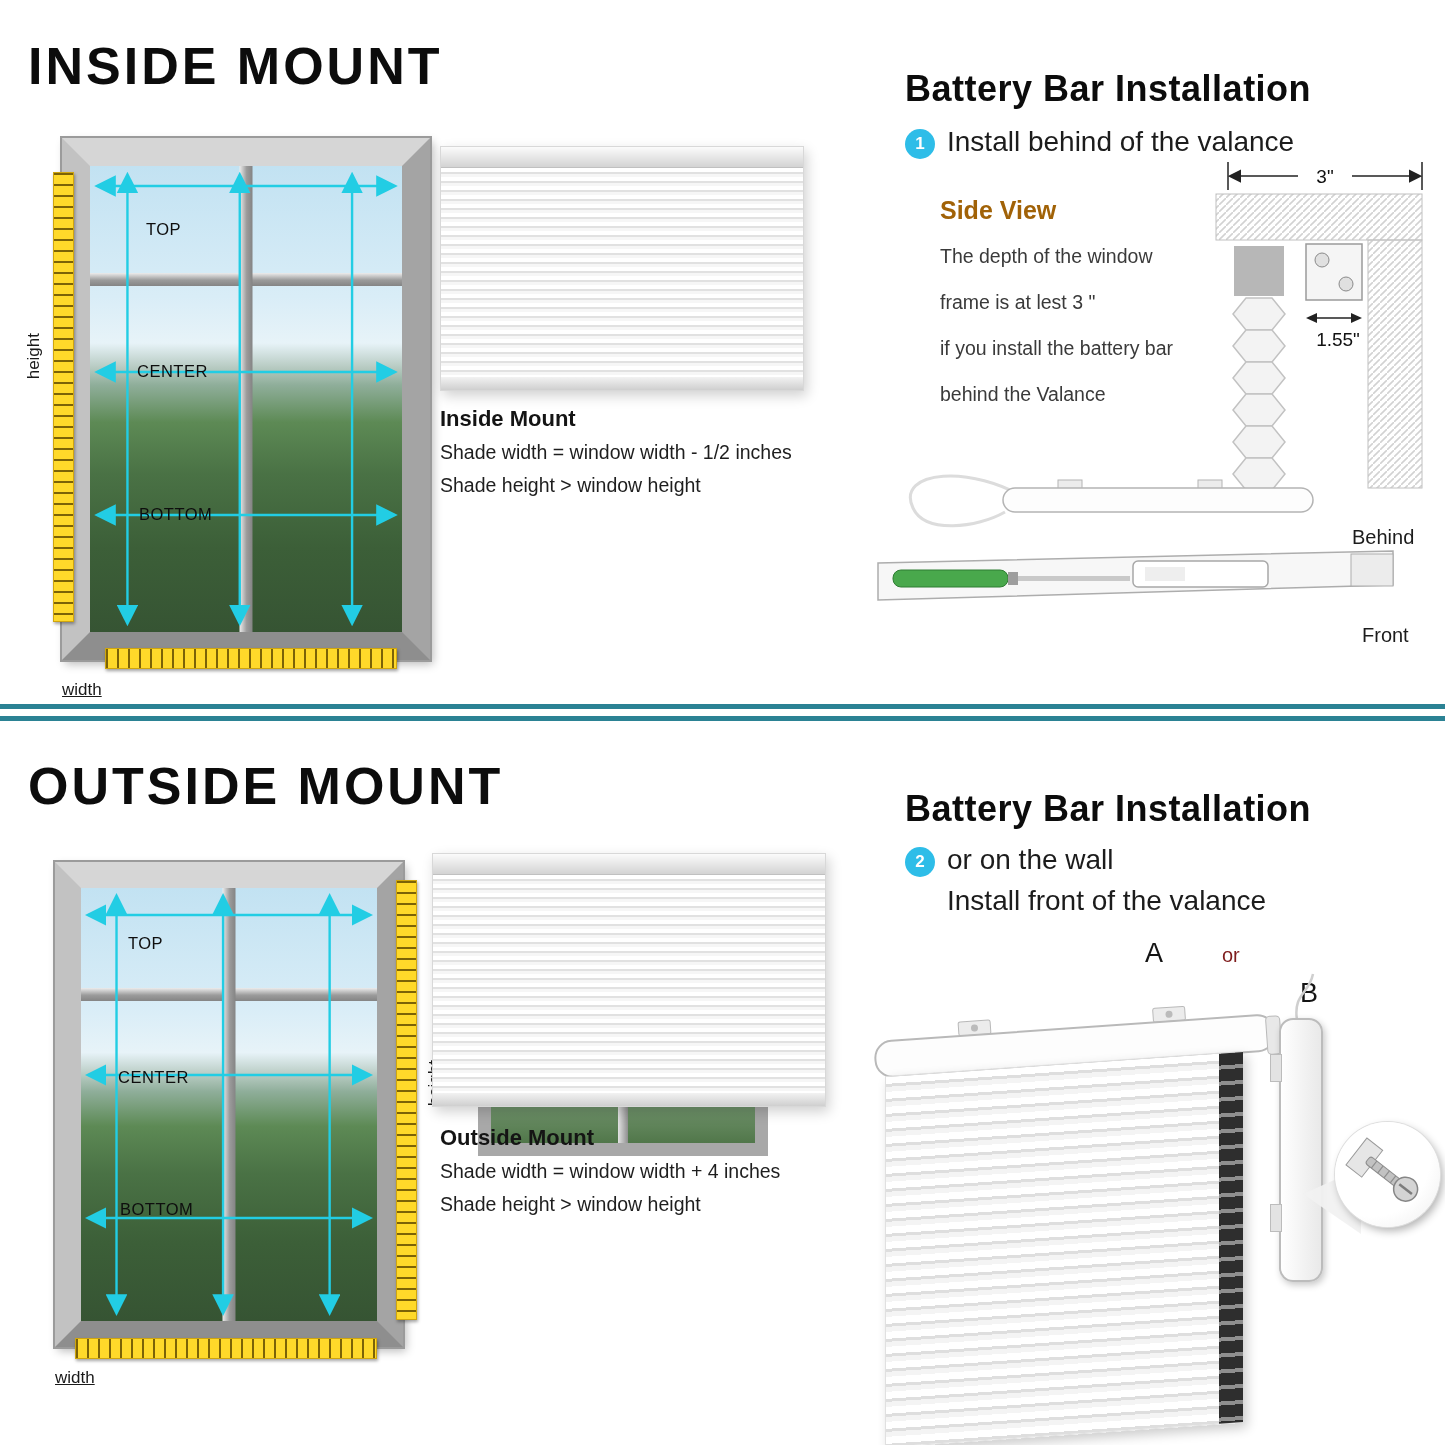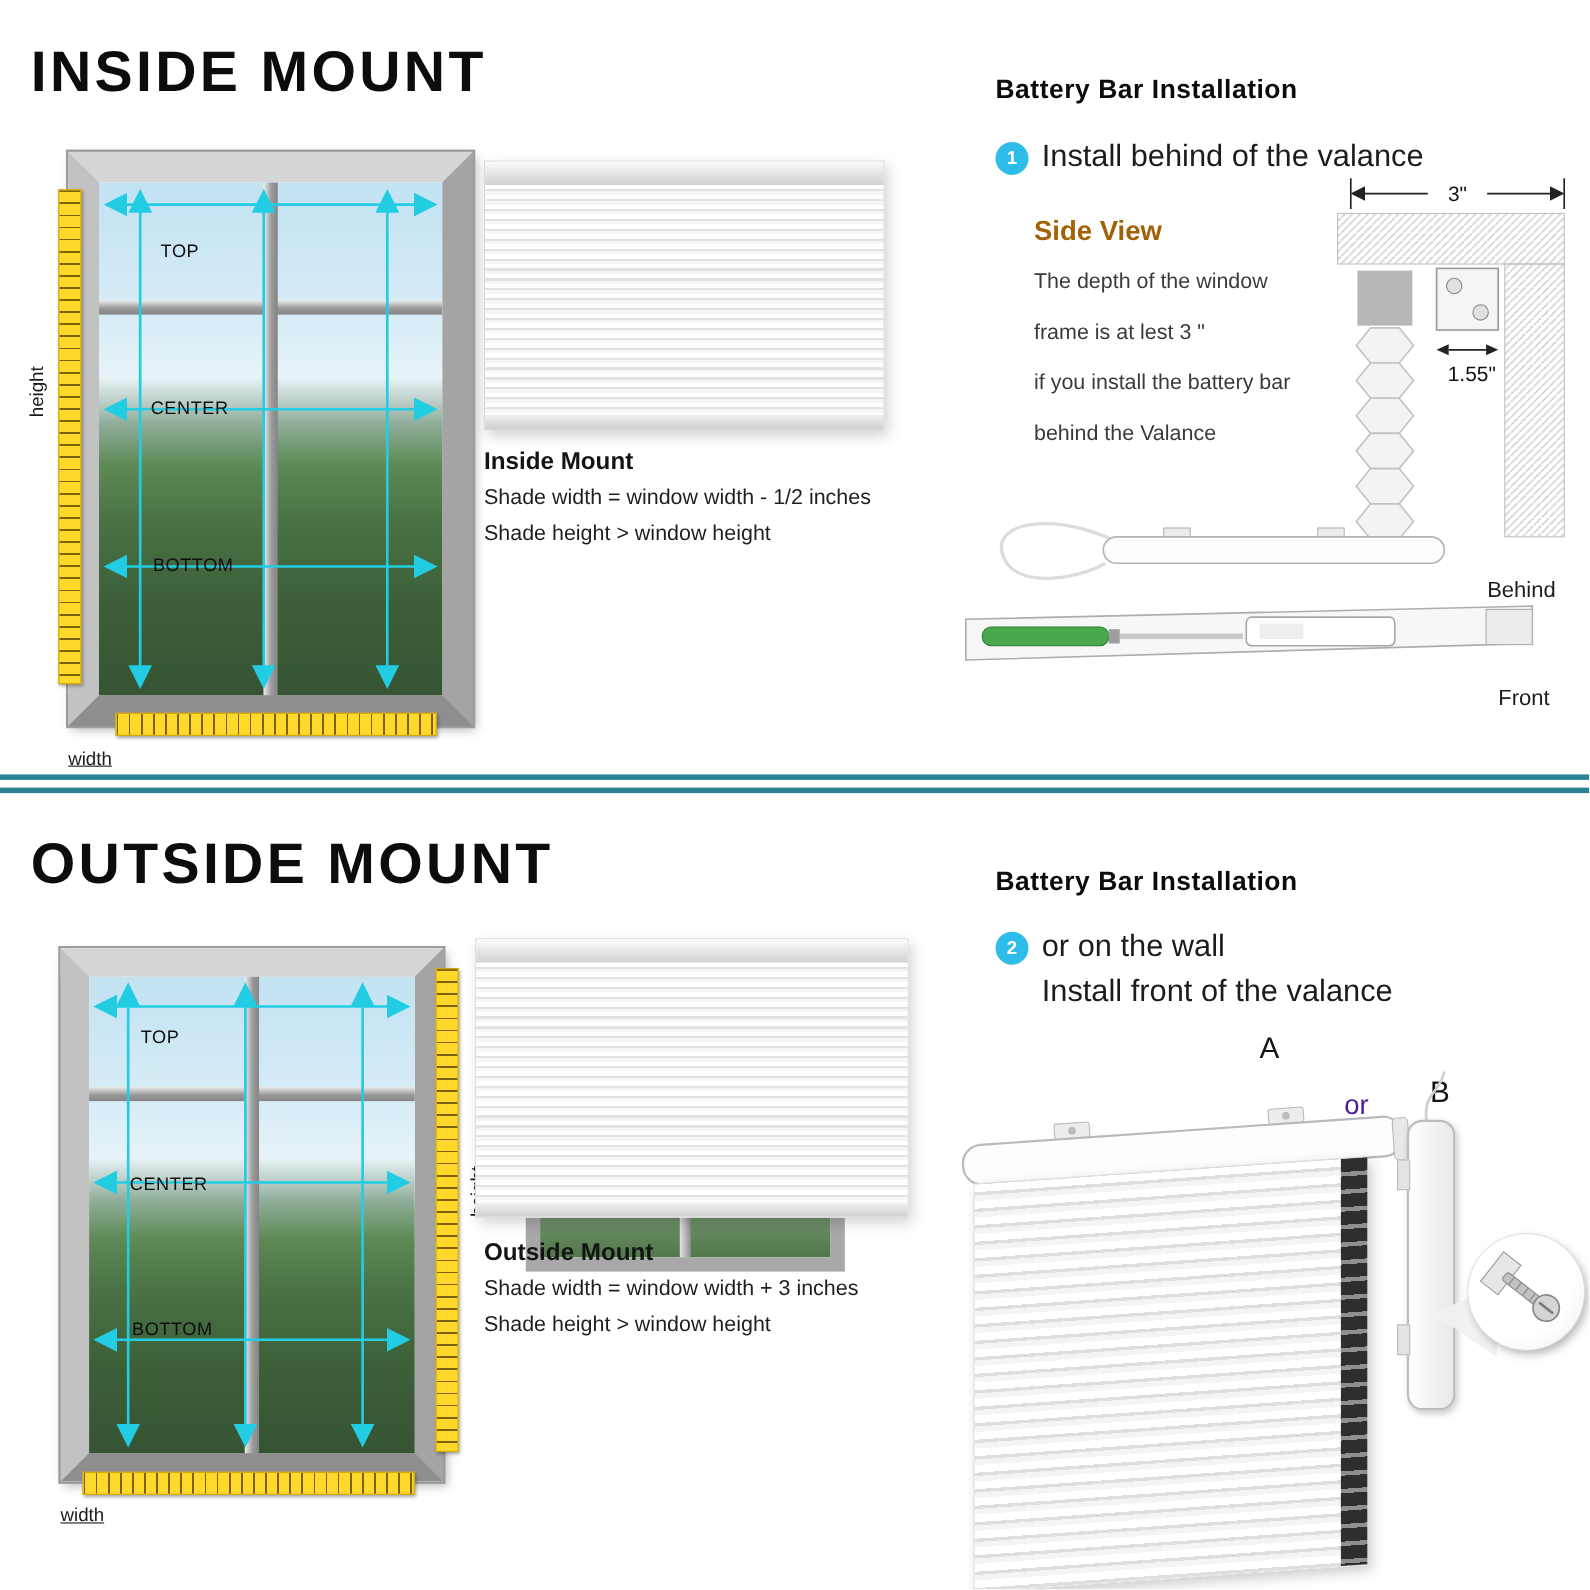--- a/index.html
+++ b/index.html
@@ -4,21 +4,21 @@
 <style>
   html,body{margin:0;padding:0;background:#fff;}
   .canvas{
     position:relative;width:1445px;height:1445px;background:#fff;overflow:hidden;
     font-family:"Liberation Sans",sans-serif;color:#111;
   }
   .sec{position:absolute;inset:0;}
 
   
   .mount-title{position:absolute;margin:0;font-size:52px;font-weight:900;letter-spacing:3px;color:#0c0c0c;}
-  .bb-title{position:absolute;margin:0;font-size:24px;font-weight:800;color:#0c0c0c;letter-spacing:.5px;}
+  .bb-title{position:absolute;margin:0;font-size:36px;font-weight:800;color:#0c0c0c;letter-spacing:.5px;}
 
   
   .bb-step{position:absolute;display:flex;align-items:flex-start;gap:12px;}
   .step-badge{flex:0 0 30px;width:30px;height:30px;border-radius:50%;background:var(--step-badge,#2ebde8);
     color:#fff;font-size:17px;font-weight:700;display:flex;align-items:center;justify-content:center;margin-top:7px;}
   .step-text{font-size:28px;color:#1c1c1c;line-height:1.45;}
 
   
   .sideview-block{position:absolute;width:255px;}
   .sideview-block h4{margin:0 0 20px;font-size:25px;font-weight:700;color:#a16207;}
@@ -89,21 +89,21 @@
   .bbar-b::before,.bbar-b::after{content:"";position:absolute;left:-11px;width:10px;height:26px;
     background:#e3e3e3;border:1.5px solid #bcbcbc;}
   .bbar-b::before{top:34px;}
   .bbar-b::after{bottom:48px;}
   .cone{position:absolute;left:448px;top:196px;width:0;height:0;border-top:26px solid transparent;
     border-bottom:40px solid transparent;border-right:58px solid #f1f1f1;opacity:.95;}
   .inset-circle{position:absolute;left:480px;top:150px;width:105px;height:105px;border-radius:50%;
     background:radial-gradient(circle at 35% 35%,#ffffff 60%,#ececec);
     box-shadow:0 0 0 1px #dedede,3px 4px 9px rgba(0,0,0,.3);}
   .ab-label{position:absolute;font-size:27px;color:#141414;}
-  .or-label{position:absolute;font-size:25px;color:#4c1d95;margin-top:47px;}
+  .or-label{position:absolute;font-size:20px;color:#7f1d1d;}
 </style>
 </head>
 <body>
 
 <div class="canvas">
 
   <section class="sec">
 
     <h1 class="mount-title" style="left:28px;top:36px;">INSIDE MOUNT</h1>
 
@@ -263,21 +263,21 @@
     </div>
 
     <figure class="shade-fig" style="left:432px;top:853px;width:392px;height:252px;margin:0;">
       <div class="shade-rail"></div>
       <div class="shade-body"></div>
       <div class="shade-bottom"></div>
     </figure>
 
     <div class="specs" style="left:440px;top:1125px;">
       <h3>Outside Mount</h3>
-      <p>Shade width = window width + 3 inches</p>
+      <p>Shade width = window width + 4 inches</p>
       <p>Shade height &gt; window height</p>
     </div>
 
     <h2 class="bb-title" style="left:905px;top:788px;">Battery Bar Installation</h2>
 
     <div class="bb-step" style="left:905px;top:840px;">
       <span class="step-badge">2</span>
       <span class="step-text">
         <span style="display:block;">or on the wall</span>
         <span style="display:block;">Install front of the valance</span>

